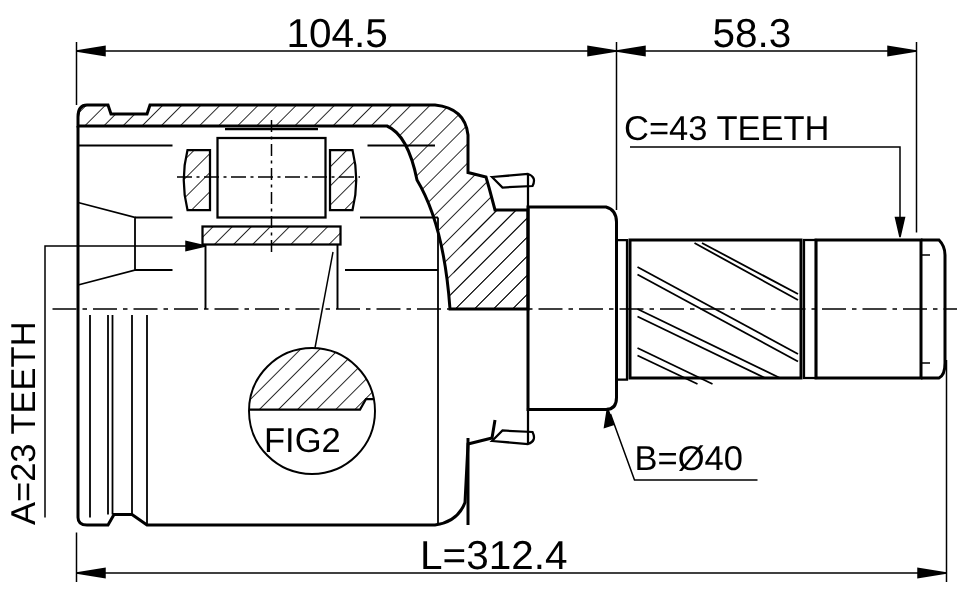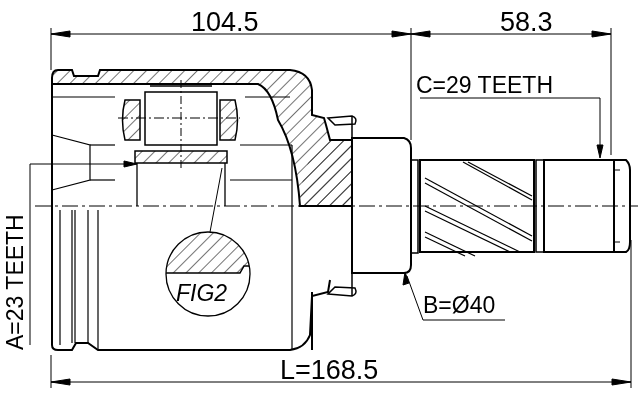--- a/index.html
+++ b/index.html
@@ -127,18 +127,18 @@
 
     <polyline points="420,98 600,98 600,152" fill="none"></polyline>
     <polygon points="600,158 597,145 603,145"></polygon>
 
     <polyline points="505,320 423,320 407,276" fill="none"></polyline>
     <polygon points="405,272 403,285 409,283"></polygon>
   </g>
 </svg>
 
 <div class="lbl dim-top" style="left:191px;top:9px;">104.5</div>
-<div class="lbl dim-top" style="left:500px;top:9px;">58.3</div>
-<div class="lbl dim-top" style="left:280px;top:357px;">L=168.5</div>
-<div class="lbl callout" style="left:416px;top:74px;">C=29 TEETH</div>
+<div class="lbl dim-top" style="left:475px;top:9px;">58.3</div>
+<div class="lbl dim-top" style="left:280px;top:357px;">L=312.4</div>
+<div class="lbl callout" style="left:416px;top:74px;">C=43 TEETH</div>
 <div class="lbl callout" style="left:423px;top:294px;">B=Ø40</div>
-<div class="lbl fig" style="left:176px;top:282px;font-style:italic;">FIG2</div>
+<div class="lbl fig" style="left:176px;top:282px;">FIG2</div>
 <div class="lbl vert" style="left:4px;top:350px;">A=23 TEETH</div>
 
 </body></html>

